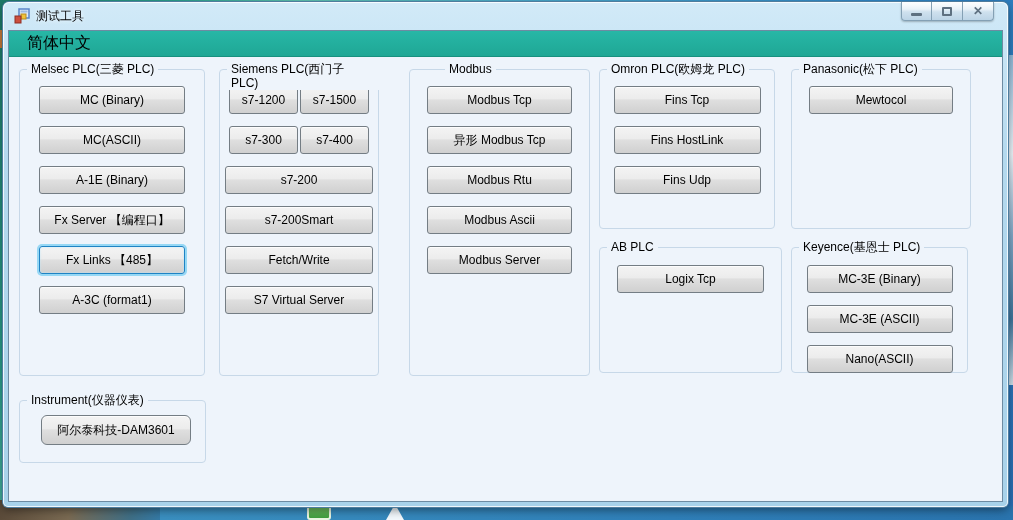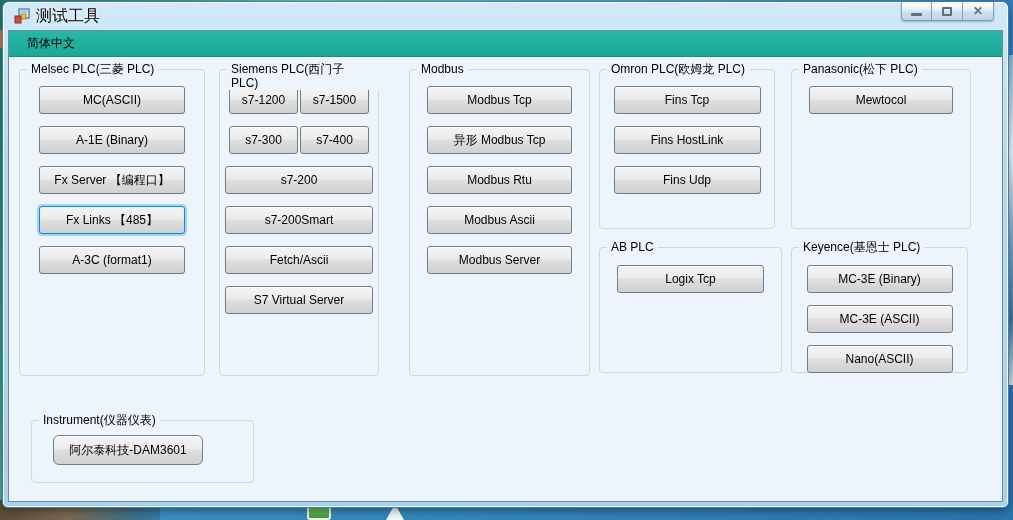--- a/index.html
+++ b/index.html
@@ -22,40 +22,40 @@
   .wall-orange-sliver { position:absolute; left:0; top:30px; width:3px; height:18px; background:#c77b3a; }
 
   
   .window { position:absolute; left:3px; top:2px; width:1005px; height:505px;
     border-radius:6px 6px 5px 5px;
     background:linear-gradient(to bottom,#d2eaf8,#b4d9ee 30%,#a8d2ea);
     box-shadow:0 0 0 1px #4f7d9e, inset 0 0 0 1px rgba(255,255,255,.8), 0 3px 10px rgba(0,0,0,.45); }
 
   .titlebar { position:relative; height:28px; display:flex; align-items:center; padding-left:11px; }
   .form-icon { width:16px; height:16px; margin-right:6px; flex:0 0 auto; }
-  .title-text { font-size:16px; color:#000; text-shadow:0 0 4px #eaf6fd,0 0 4px #eaf6fd; }
+  .title-text { font-size:12px; color:#000; text-shadow:0 0 4px #eaf6fd,0 0 4px #eaf6fd; }
 
   .caption-buttons { position:absolute; top:0; right:14px; display:flex; height:19px;
     border-radius:0 0 4px 4px; box-shadow:0 1px 2px rgba(0,0,0,.25); }
   .cap-btn { width:31px; height:19px; border:1px solid #84a0b4; border-top:none;
     background:linear-gradient(#ffffff,#e9f2f8 40%,#cfe1ee 55%,#bcd4e6);
     display:flex; align-items:center; justify-content:center; cursor:default; }
   .cap-btn + .cap-btn { border-left:none; }
   .cap-btn:first-child { border-radius:0 0 0 4px; }
   .cap-btn:last-child  { border-radius:0 0 4px 0; }
   .glyph-min { width:11px; height:3px; background:#5e7080; margin-top:6px; border-radius:1px; }
   .glyph-max { width:10px; height:9px; border:2px solid #5e7080; border-radius:1px; }
   .glyph-close { font-size:12px; font-weight:bold; color:#5e7080; line-height:1; }
 
   .window-body { position:absolute; left:5px; right:5px; top:28px; bottom:5px;
     background:#eef4fb; border:1px solid #6d8ba2; overflow:hidden; }
 
   .menubar { height:26px; background:linear-gradient(#27b7a6,#1fa795); border-bottom:1px solid #17917f;
     display:flex; align-items:center; padding-left:12px; }
-  .menu-item { font-size:12px; color:#000; padding:3px 6px; cursor:default; }
+  .menu-item { font-size:16px; color:#000; padding:3px 6px; cursor:default; }
 
   .client { position:absolute; left:0; right:0; top:26px; bottom:0; background:#eef4fb; }
 
   
   .group { position:absolute; font-size:12px; color:#000; }
   .gbox { position:absolute; left:0; right:0; top:7px; bottom:0;
     border:1px solid #c7d8e8; border-radius:4px; }
   .glabel { position:relative; z-index:1; margin-left:8px; padding:0 4px; background:#eef4fb;
     font-size:12px; line-height:14px; display:inline-block; }
   .gcontent { position:absolute; left:0; right:0; top:7px; bottom:0;
@@ -74,26 +74,26 @@
   .gap12 > .btn, .gap12 > .btnrow { margin-bottom:12px; }
   .btnrow { display:flex; gap:2px; flex:0 0 auto; }
 
   .w146 { width:146px; } .w145 { width:145px; } .w147 { width:147px; }
   .w144 { width:144px; } .w148 { width:148px; } .w150 { width:150px; height:30px;border-radius:6px; }
   .w69  { width:69px; }
 
   
   #grp-melsec     { left:10px;  top:5px;   width:186px; height:314px; }
   #grp-siemens    { left:210px; top:5px;   width:160px; height:314px; }
-  #grp-modbus     { left:400px; top:5px;   width:181px; height:314px; }
+  #grp-modbus     { left:400px; top:5px;   width:181px; height:314px;padding-left:28px; }
   #grp-omron      { left:590px; top:5px;   width:176px; height:167px; }
   #grp-panasonic  { left:782px; top:5px;   width:180px; height:167px; }
   #grp-abplc      { left:590px; top:183px; width:183px; height:133px; }
   #grp-keyence    { left:782px; top:183px; width:177px; height:133px; }
-  #grp-instrument { left:10px;  top:356px; width:223px; height:70px;margin-left:12px;  }
+  #grp-instrument { left:10px;  top:336px; width:187px; height:70px;  }
 </style>
 </head>
 <body>
 
 <div class="wall-rocks"></div>
 <div class="wall-sea"></div>
 <div class="wall-icon-green"></div>
 <div class="wall-sail"></div>
 <div class="wall-mountain"></div>
 <div class="wall-orange-sliver"></div>
@@ -126,20 +126,21 @@
     <div class="menubar">
       <span class="menu-item">简体中文</span>
     </div>
 
     <div class="client">
 
       <div class="group" id="grp-melsec">
         <div class="gbox"></div>
         <span class="glabel">Melsec PLC(三菱 PLC)</span>
         <div class="gcontent col-pad17 gap12">
+          <button class="btn w146">MC (Binary)</button>
           <button class="btn w146">MC(ASCII)</button>
           <button class="btn w146">A-1E (Binary)</button>
           <button class="btn w146">Fx Server 【编程口】</button>
           <button class="btn w146 focused">Fx Links 【485】</button>
           <button class="btn w146">A-3C (format1)</button>
         </div>
       </div>
 
       <div class="group" id="grp-siemens">
         <div class="gbox"></div>
@@ -148,21 +149,21 @@
           <div class="btnrow">
             <button class="btn w69">s7-1200</button>
             <button class="btn w69">s7-1500</button>
           </div>
           <div class="btnrow">
             <button class="btn w69">s7-300</button>
             <button class="btn w69">s7-400</button>
           </div>
           <button class="btn w148">s7-200</button>
           <button class="btn w148">s7-200Smart</button>
-          <button class="btn w148">Fetch/Ascii</button>
+          <button class="btn w148">Fetch/Write</button>
           <button class="btn w148">S7 Virtual Server</button>
         </div>
       </div>
 
       <div class="group" id="grp-modbus">
         <div class="gbox"></div>
         <span class="glabel">Modbus</span>
         <div class="gcontent col-pad17 gap12">
           <button class="btn w145">Modbus Tcp</button>
           <button class="btn w145">异形 Modbus Tcp</button>

